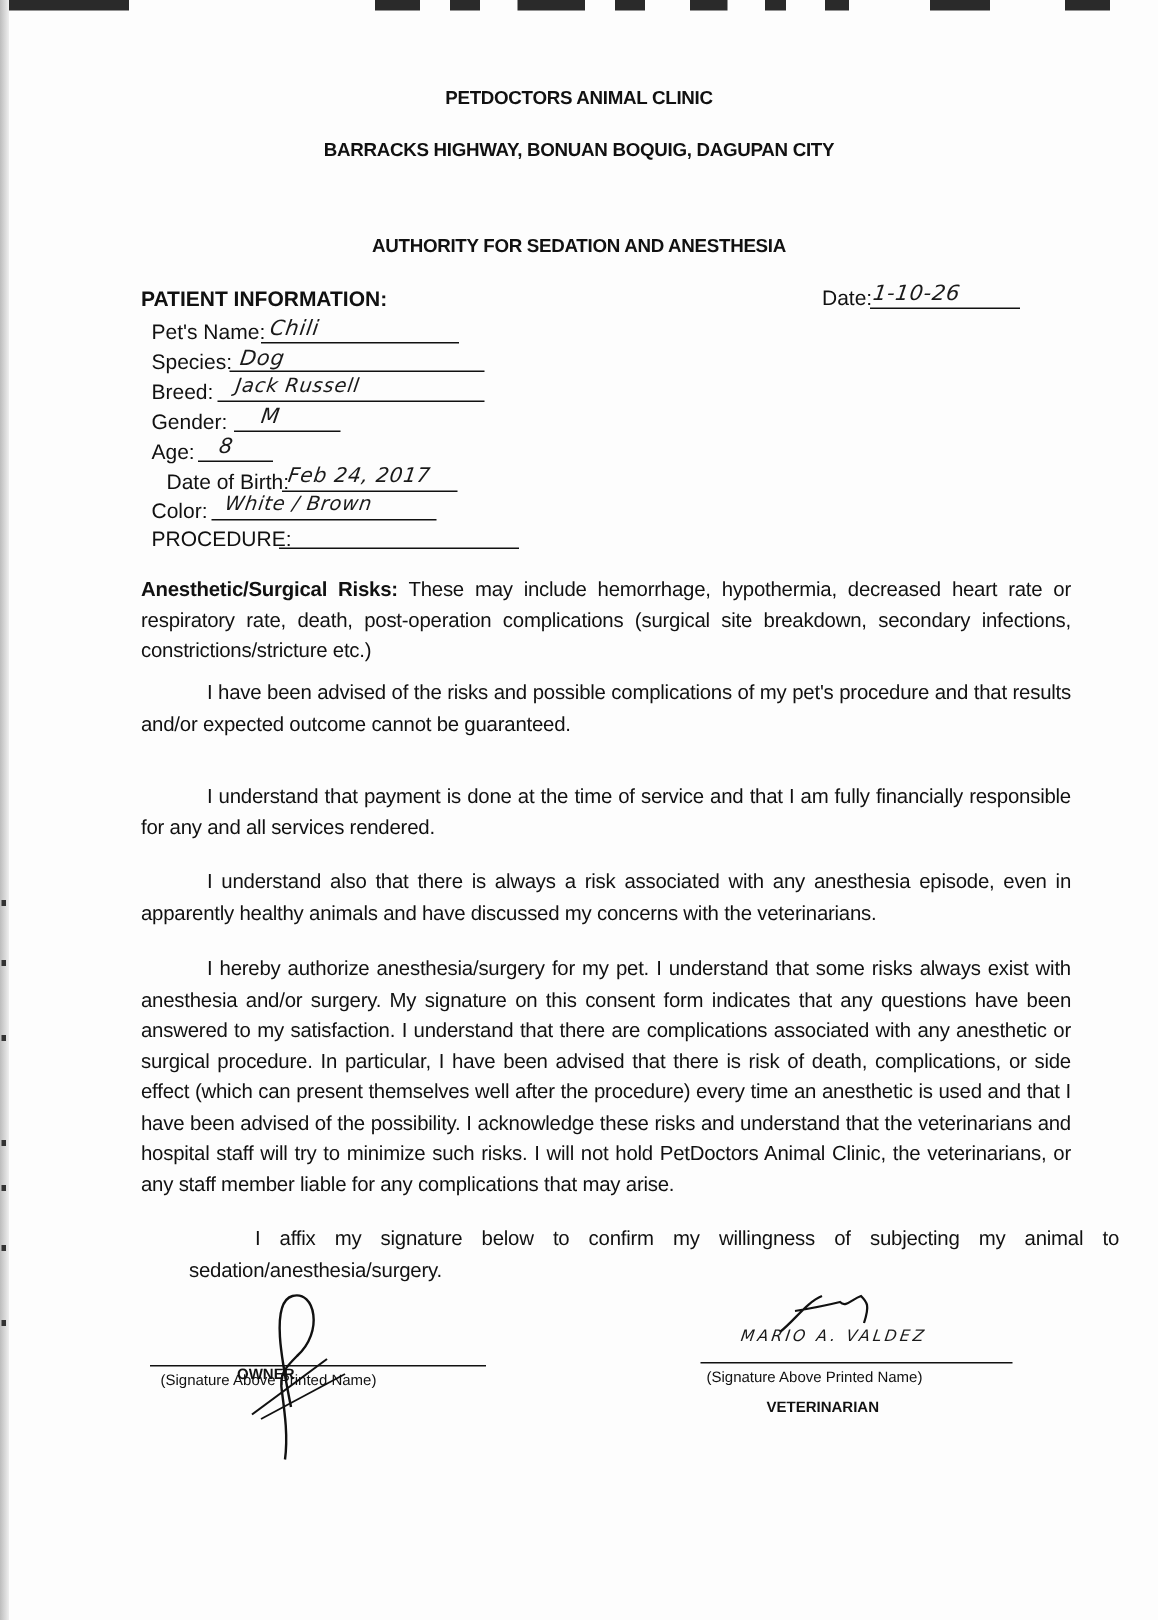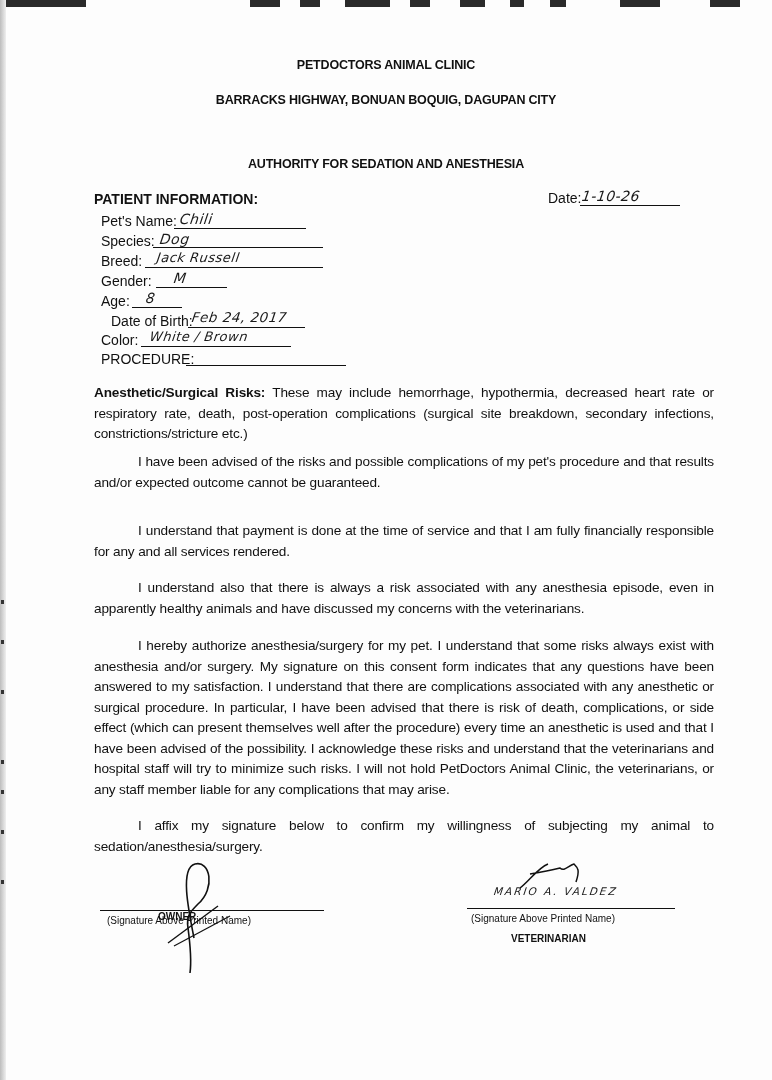--- a/index.html
+++ b/index.html
@@ -113,21 +113,21 @@
   </div>
 
   <div class="para" style="top:578px;">
     <span class="indent"></span><span>I understand also that there is always a risk associated with any anesthesia episode, even in apparently healthy animals and have discussed my concerns with the veterinarians.</span>
   </div>
 
   <div class="para" style="top:636px;">
     <span class="indent"></span><span>I hereby authorize anesthesia/surgery for my pet. I understand that some risks always exist with anesthesia and/or surgery. My signature on this consent form indicates that any questions have been answered to my satisfaction. I understand that there are complications associated with any anesthetic or surgical procedure. In particular, I have been advised that there is risk of death, complications, or side effect (which can present themselves well after the procedure) every time an anesthetic is used and that I have been advised of the possibility. I acknowledge these risks and understand that the veterinarians and hospital staff will try to minimize such risks. I will not hold PetDoctors Animal Clinic, the veterinarians, or any staff member liable for any complications that may arise.</span>
   </div>
 
-  <div class="para" style="top:816px;">
+  <div class="para" style="top:816px;margin-left:32px;">
     <span class="indent"></span><span>I affix my signature below to confirm my willingness of subjecting my animal to sedation/anesthesia/surgery.</span>
   </div>
 
   <svg class="sig" style="left:140px;top:858px;" width="120" height="120">
     <path d="M54 80 C48 50, 40 10, 55 6 C70 2, 76 30, 58 46 C50 54, 46 58, 48 70 C50 85, 52 100, 50 115" fill="none" stroke="#111" stroke-width="1.6"></path>
     <path d="M28 85 L78 48" fill="none" stroke="#111" stroke-width="1.4"></path>
     <path d="M34 88 L90 58" fill="none" stroke="#111" stroke-width="1.2"></path>
   </svg>
   <div class="line" style="left:100px;top:910px;width:224px;"></div>
   <div class="sig-label" style="left:107px;top:915px;">(Signature Above Printed Name)</div>

